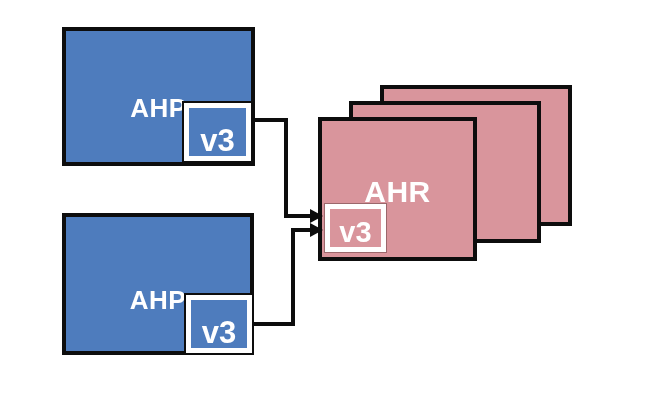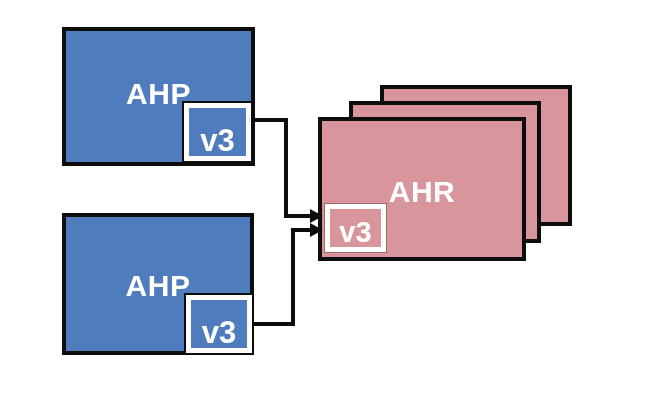--- a/index.html
+++ b/index.html
@@ -25,21 +25,21 @@
   .node-label {
     position: absolute;
     left: 0;
     width: 100%;
     text-align: center;
     color: var(--color-text, #ffffff);
     font-weight: 700;
     line-height: 1;
     letter-spacing: 0.5px;
   }
-  .node-label--ahp { font-size: 30px; }
+  .node-label--ahp { font-size: 26px; margin-top: 16px; }
   .node-label--ahr { font-size: 30px; }
   .badge {
     position: absolute;
     box-sizing: border-box;
     border: 5px solid #ffffff;
     display: flex;
     align-items: flex-end;
     justify-content: center;
     color: #ffffff;
     font-weight: 700;
@@ -69,21 +69,21 @@
     border-left: 13px solid var(--color-outline, #0d0d0d);
   }
 </style>
 </head>
 <body>
 
 <div class="canvas">
 
   <div class="node node--pink" style="left:380px; top:85px; width:192px; height:141px;"></div>
   <div class="node node--pink" style="left:349px; top:101px; width:192px; height:142px;"></div>
-  <div class="node node--pink" style="left:318px; top:117px; width:208px; height:144px;">
+  <div class="node node--pink" style="left:318px; top:117px; width:159px; height:144px;">
     <div class="node-label node-label--ahr" style="top:56px;">AHR</div>
   </div>
 
   <div class="badge badge--pink" style="left:325px; top:204px; width:61px; height:48px;">
     <span>v3</span>
   </div>
 
   <div class="node node--blue" style="left:62px; top:27px; width:193px; height:139px;">
     <div class="node-label node-label--ahp" style="top:48px;">AHP</div>
   </div>

